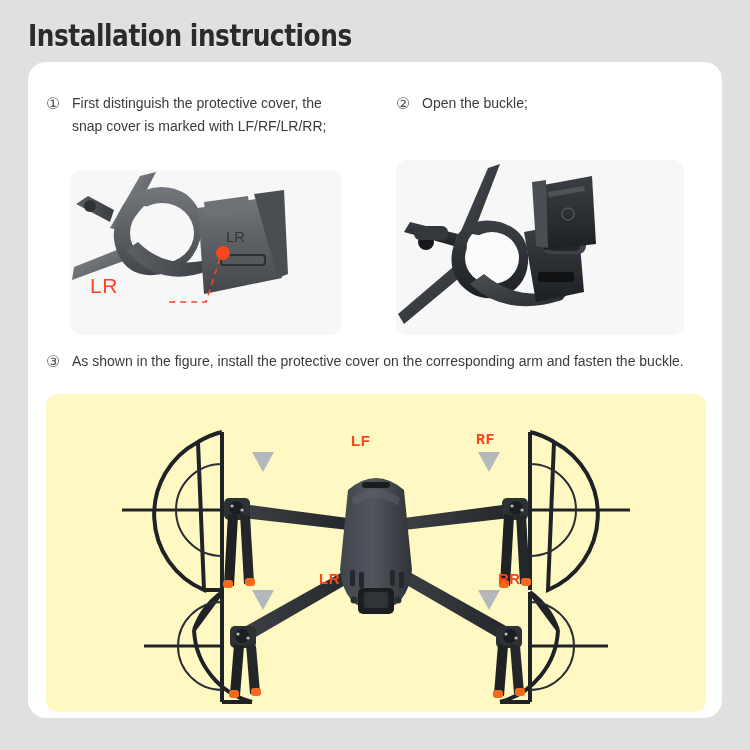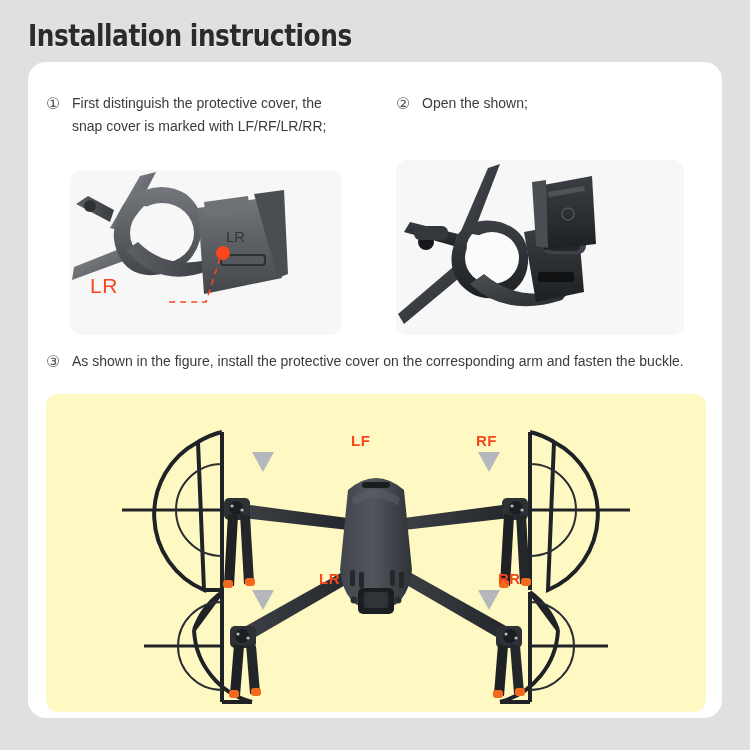--- a/index.html
+++ b/index.html
@@ -76,21 +76,21 @@
 
   <div class="card">
 
     <div class="step" id="step1">
       <span class="step-num">①</span>
       <span class="step-text">First distinguish the protective cover, the snap cover is marked with LF/RF/LR/RR;</span>
     </div>
 
     <div class="step" id="step2">
       <span class="step-num">②</span>
-      <span class="step-text">Open the shown;</span>
+      <span class="step-text">Open the buckle;</span>
     </div>
 
     <div class="panel" id="panel1">
       <svg viewBox="0 0 272 165">
         <defs>
           <linearGradient id="g1" x1="0" y1="0" x2="1" y2="1">
             <stop offset="0" stop-color="#8b8f93"></stop>
             <stop offset="0.5" stop-color="#6a6e73"></stop>
             <stop offset="1" stop-color="#4a4e53"></stop>
           </linearGradient>
@@ -306,19 +306,19 @@
 
         <g>
           <path d="M206 58 L228 58 L217 78 Z" fill="#b4b8bc"></path>
           <path d="M432 58 L454 58 L443 78 Z" fill="#b4b8bc"></path>
           <path d="M206 196 L228 196 L217 216 Z" fill="#b4b8bc"></path>
           <path d="M432 196 L454 196 L443 216 Z" fill="#b4b8bc"></path>
         </g>
       </svg>
 
       <div class="pos-label" style="left:305px;top:38px;">LF</div>
-      <div class="pos-label" style="left:430px;top:38px;">RF</div>
+      <div class="pos-label" style="left:430px;top:38px;font-family:Liberation Mono, monospace;">RF</div>
       <div class="pos-label" style="left:273px;top:176px;">LR</div>
       <div class="pos-label" style="left:452px;top:176px;">RR</div>
     </div>
 
   </div>
 </div>
 
 </body></html>

